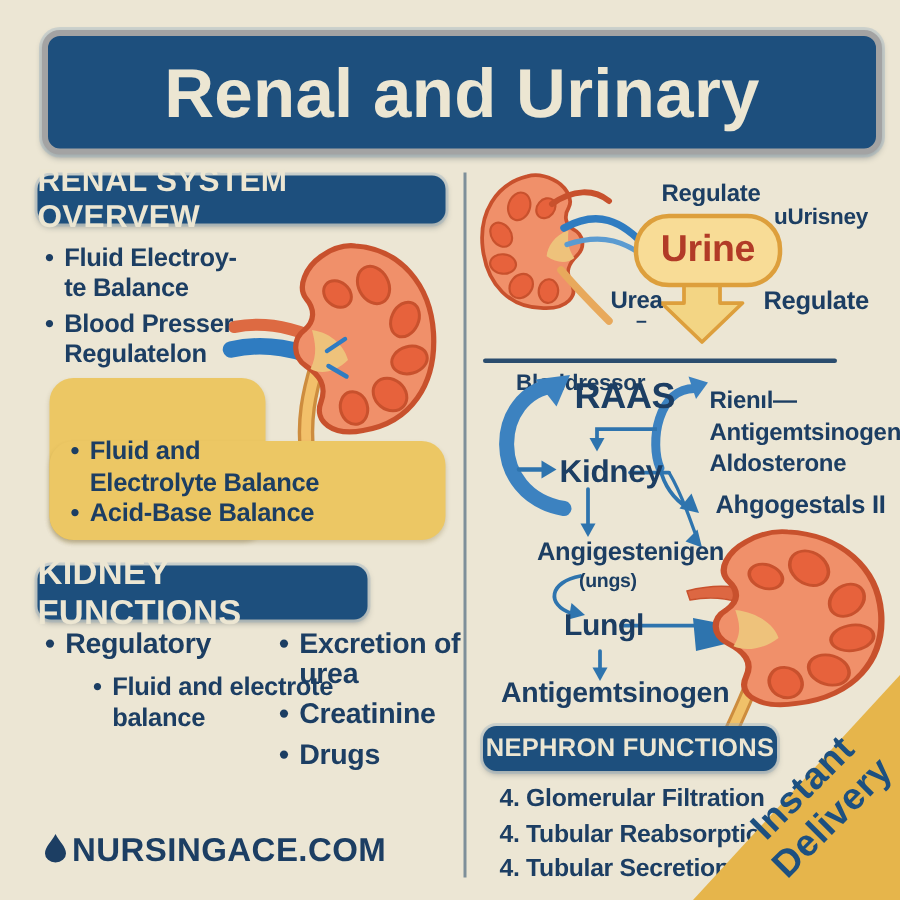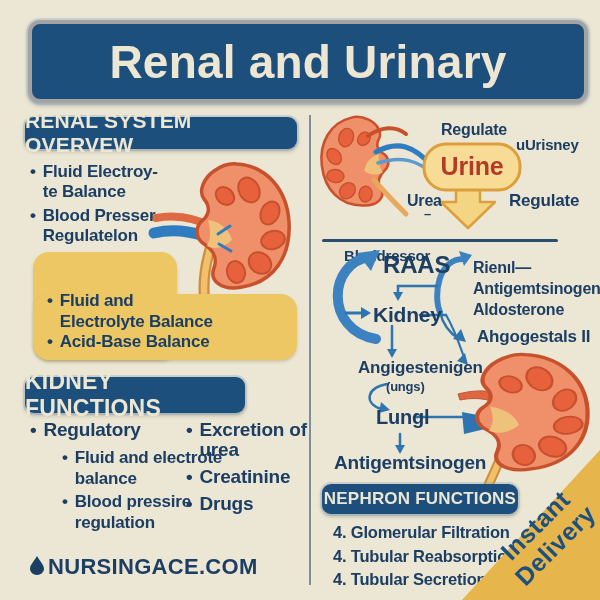--- a/index.html
+++ b/index.html
@@ -98,24 +98,20 @@
     <span style="font-size:23px;">KIDNEY FUNCTIONS</span>
   </div>
 
   <div class="t brow" style="left:30px;top:419px;font-size:19px;align-items:center;">
     <span>Regulatory</span>
   </div>
   <div class="t brow" style="left:62px;top:447px;font-size:17px;line-height:21px;">
     <span class="pre">Fluid and electrote
 balance</span>
   </div>
-  <div class="t brow" style="left:62px;top:491px;font-size:17px;line-height:21px;">
-    <span class="pre">Blood pressire
-regulation</span>
-  </div>
   <div class="t brow" style="left:186px;top:420px;font-size:19px;line-height:20px;">
     <span class="pre">Excretion of
 urea</span>
   </div>
   <div class="t brow" style="left:186px;top:493px;font-size:19px;">
     <span>Drugs</span>
   </div>
   <div class="t brow" style="left:186px;top:466px;font-size:19px;">
     <span>Creatinine</span>
   </div>

